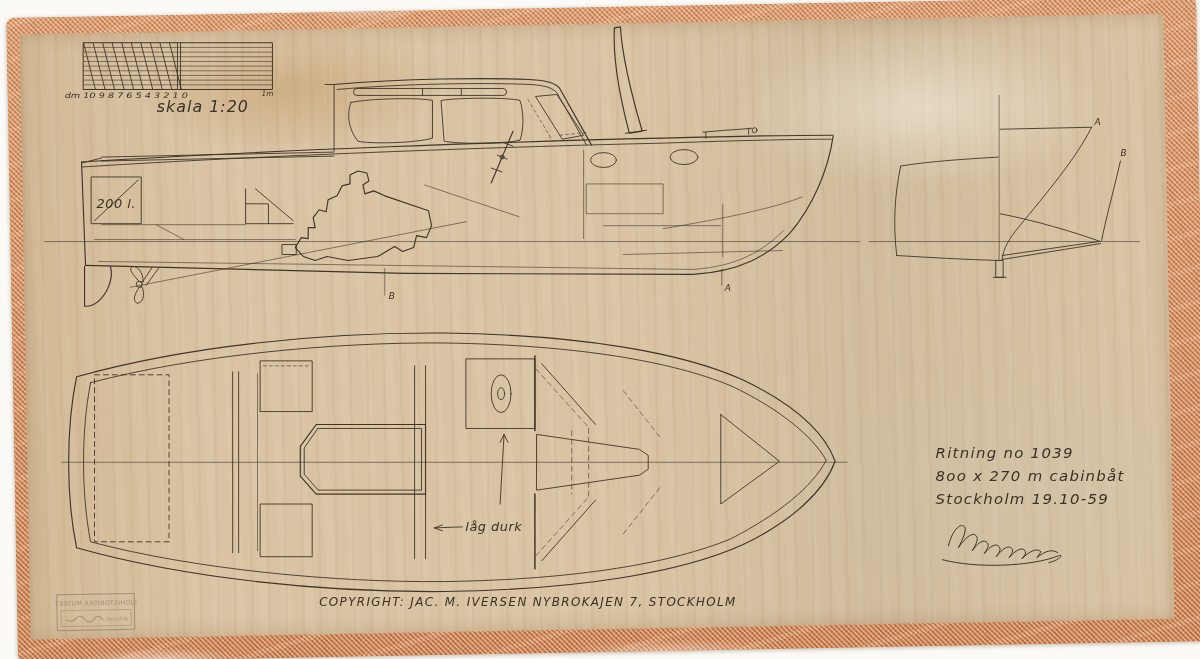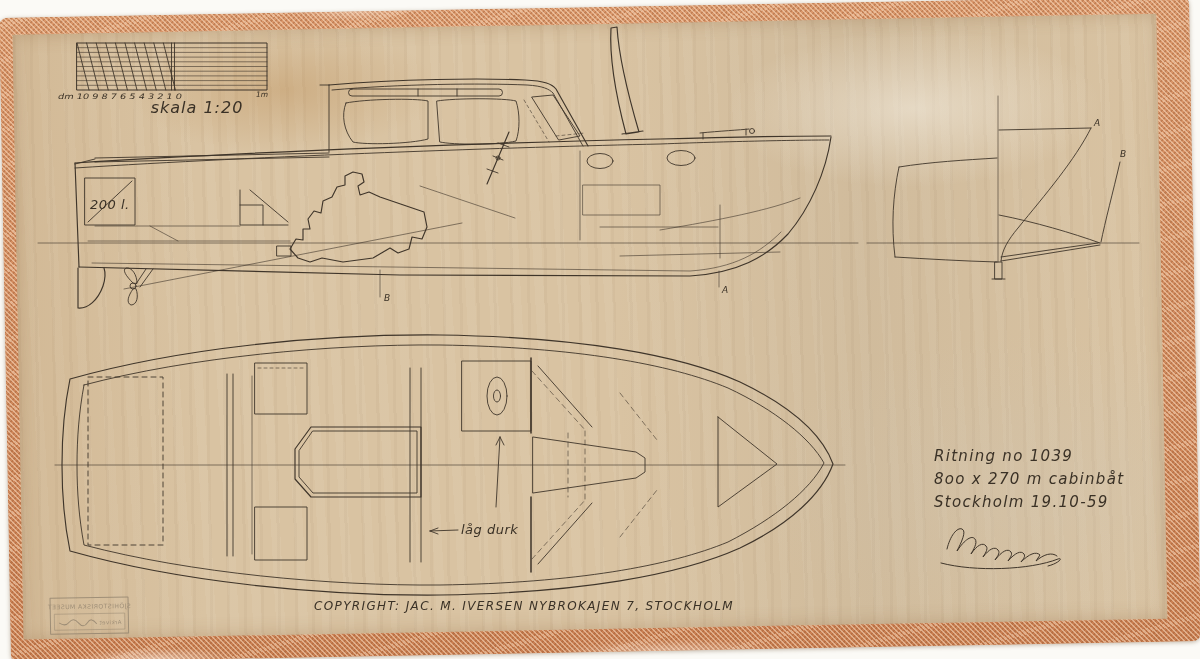--- a/index.html
+++ b/index.html
@@ -1,21 +1,21 @@
 <!DOCTYPE html>
 <html><head>
 <meta charset="utf-8">
 <style>
   html,body{margin:0;padding:0;}
   body{
     width:1200px;height:659px;position:relative;overflow:hidden;
     background:#fbfaf6;
     font-family:"DejaVu Sans",sans-serif;
   }
-  .scene{position:absolute;inset:0;}
+  .scene{position:absolute;inset:0;margin-left:7px;}
   
   .sheet{
     position:absolute;left:5px;top:7px;width:1190px;height:645px;
     transform:rotate(-1.05deg);transform-origin:50% 50%;
   }
   .tape{
     position:absolute;inset:0;border-radius:8px;
     background-color:#cf8a5c;
     background-image:
       repeating-linear-gradient(45deg, rgba(255,226,198,.5) 0 1.5px, rgba(0,0,0,0) 1.5px 3.5px),

